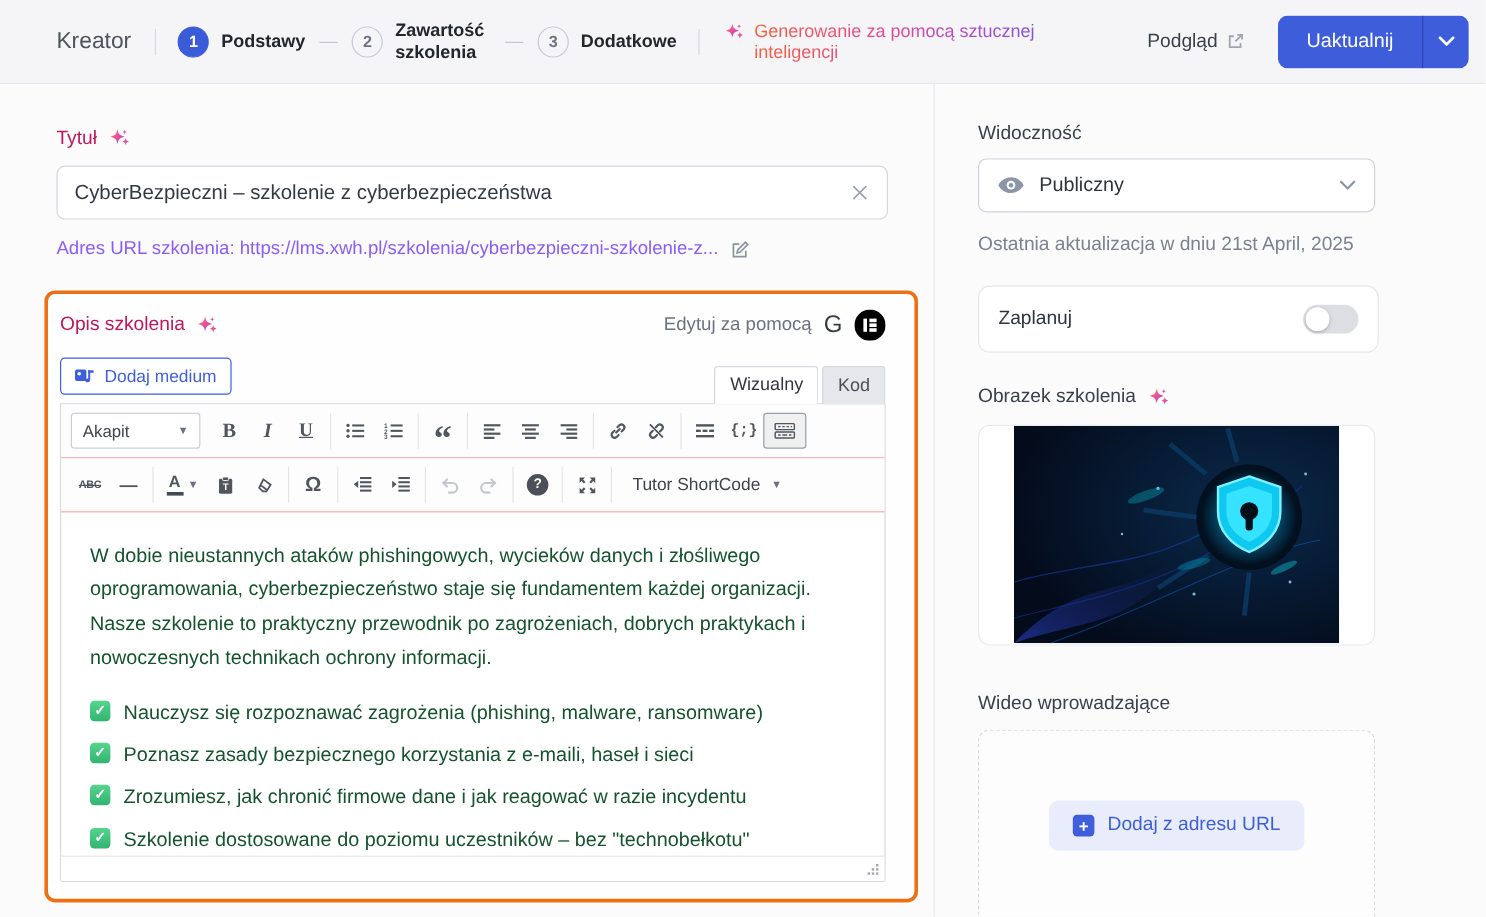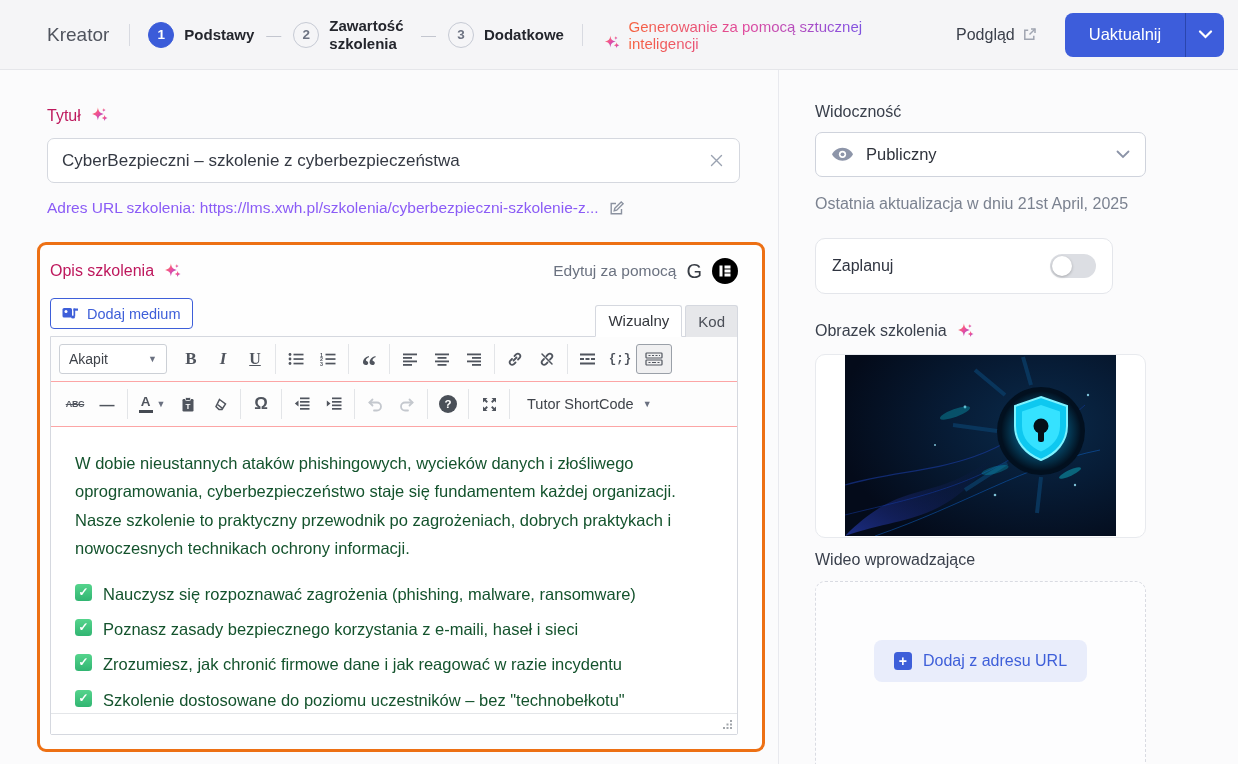--- a/index.html
+++ b/index.html
@@ -11,21 +11,21 @@
   .topbar{height:70px;flex:0 0 70px;background:#f5f5f7;border-bottom:1px solid #e5e6ea;display:flex;align-items:center;padding:0 14px 0 47px}
   .brand{font-size:19px;color:#50545e;font-weight:500;margin-right:20px}
   .vdiv{width:1px;height:22px;background:#d8dae1;margin:0 18px 0 0}
   .steps{display:flex;align-items:center}
   .step{display:flex;align-items:center;gap:10px;cursor:pointer}
   .step-num{width:26px;height:26px;border-radius:50%;display:flex;align-items:center;justify-content:center;font-size:13.5px;font-weight:700;color:#6d7382;border:1.5px solid #c6cad4;background:transparent;flex:0 0 26px}
   .step.active .step-num{background:#3b5cd9;border-color:#3b5cd9;color:#fff}
   .step-label{font-size:15px;font-weight:600;color:#24262d;line-height:1.2}
   .step-label.wrap{max-width:88px}
   .step-dash{color:#c3c6cf;margin:0 12px;font-size:15px}
-  .ai-link{display:flex;align-items:flex-end;gap:8px;margin-left:2px;cursor:pointer}
+  .ai-link{display:flex;align-items:flex-start;gap:8px;margin-left:2px;cursor:pointer}
   .ai-text{font-size:15px;font-weight:500;background:linear-gradient(90deg,#f6603c 0%,#e0489c 38%,#8b50dd 72%,#4e63e6 100%);-webkit-background-clip:text;background-clip:text;-webkit-text-fill-color:transparent;color:#b8479c}
   .preview{display:flex;align-items:center;gap:7px;margin-left:26px;font-size:16px;font-weight:500;color:#3b404b;cursor:pointer}
   .update-split{display:flex;margin-left:28px;border-radius:8px;overflow:hidden;height:44px}
   .update-btn{background:#3d5ddb;color:#fff;border:none;font-family:inherit;font-size:16.5px;font-weight:500;padding:0 24px;cursor:pointer}
   .update-caret{background:#3d5ddb;border:none;border-left:1px solid rgba(9,25,90,.35);width:42px;display:flex;align-items:center;justify-content:center;cursor:pointer;color:#fff}
 
   
   .body-row{flex:1;display:flex;min-height:0}
   .content{width:778px;flex:0 0 778px;padding:36px 0 0 47px}
   .sidebar{flex:1;border-left:1px solid #e8e9ee;background:#fbfbfc;padding:33px 0 0 36px}
@@ -78,29 +78,29 @@
   .check-icon{flex:0 0 17px;width:17px;height:17px;margin-top:4px;border-radius:3.5px;background:linear-gradient(180deg,#55d48c,#31b572);position:relative}
   .check-icon::after{content:"✓";position:absolute;inset:0;color:#fff;font-size:12px;font-weight:700;display:flex;align-items:center;justify-content:center}
   .statusbar{height:21px;border-top:1px solid #e4e6e9;background:#fff;display:flex;justify-content:flex-end;align-items:center;padding-right:4px}
   .grip{display:flex;cursor:nwse-resize}
 
   
   .side-label{display:flex;align-items:center;gap:9px;font-size:16px;color:#3a404c}
   .select-box{width:331px;height:45px;margin-top:11px;border:1px solid #cfd3dc;border-radius:7px;background:#fff;display:flex;align-items:center;padding:0 15px;gap:12px;cursor:pointer}
   .select-value{flex:1;font-size:16.5px;color:#2f333c}
   .muted{width:340px;margin-top:15px;font-size:16px;color:#7b8290;line-height:1.55}
-  .schedule-card{width:298px;height:56px;margin-top:21px;border:1px solid #e4e6eb;border-radius:10px;background:#fff;display:flex;align-items:center;justify-content:space-between;padding:0 16px}
+  .schedule-card{width:334px;height:56px;margin-top:21px;border:1px solid #e4e6eb;border-radius:10px;background:#fff;display:flex;align-items:center;justify-content:space-between;padding:0 16px}
   .schedule-label{font-size:16px;color:#2f3440}
   .toggle{width:46px;height:24px;border-radius:13px;background:#dcdee3;position:relative;cursor:pointer}
   .toggle .knob{position:absolute;left:2px;top:2px;width:20px;height:20px;border-radius:50%;background:#fff;box-shadow:0 1px 3px rgba(0,0,0,.25)}
   .image-card{width:331px;height:184px;margin-top:13px;border:1px solid #e8eaee;border-radius:10px;background:#fff;display:flex;align-items:center;justify-content:center;overflow:hidden}
   .video-card{width:331px;height:210px;margin-top:12px;border:1.5px dashed #d9dbe2;border-radius:10px;background:#fdfdfe;display:flex;justify-content:center;align-items:flex-start}
   .add-url-btn{margin-top:58px;display:flex;align-items:center;gap:11px;background:#e9edfb;border:none;border-radius:8px;height:42px;padding:0 20px;font-family:inherit;font-size:16px;color:#3e5fd9;cursor:pointer}
   .plus-sq{width:18px;height:18px;border-radius:3.5px;background:#3e5fd9;color:#fff;font-size:14px;font-weight:700;display:flex;align-items:center;justify-content:center;line-height:1}
-  .mt28{margin-top:28px}.mt24{margin-top:13px}
+  .mt28{margin-top:28px}.mt24{margin-top:40px}
   svg{display:block}
 </style>
 </head>
 <body>
 
 <svg width="0" height="0" style="position:absolute">
   <defs>
     <linearGradient id="sparkGrad" x1="0" y1="0" x2="1" y2="1">
       <stop offset="0" stop-color="#ff8a3c"></stop>
         <stop offset=".5" stop-color="#ee4d9b"></stop>

